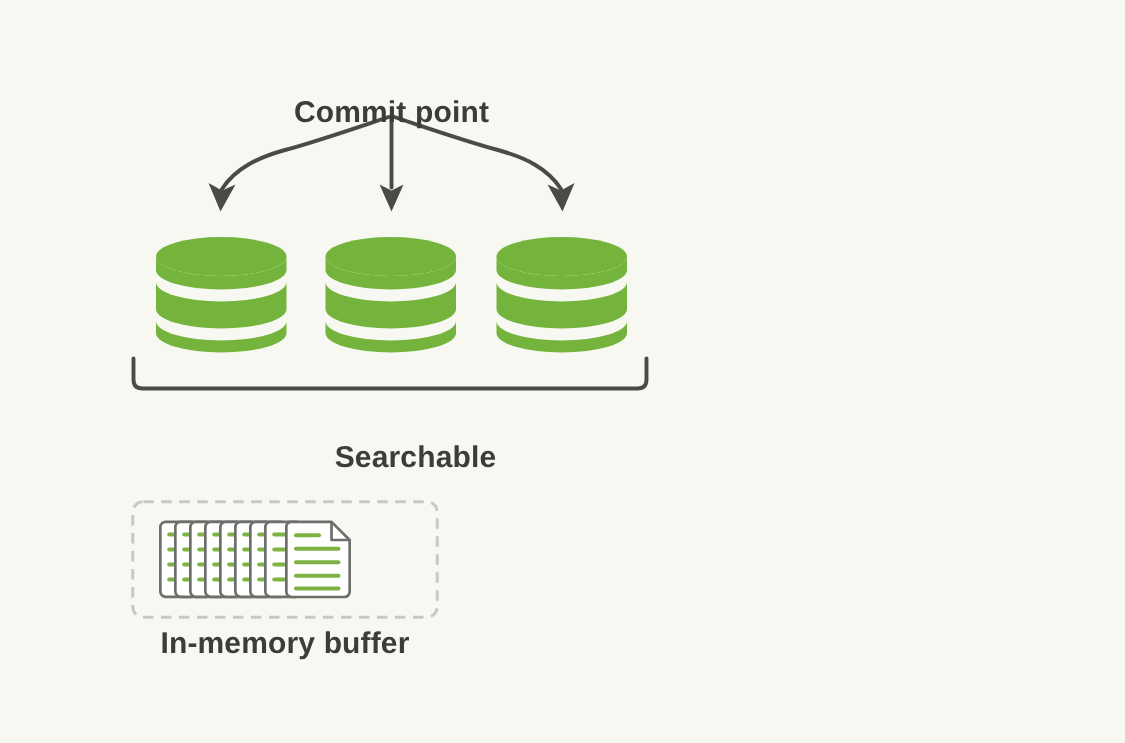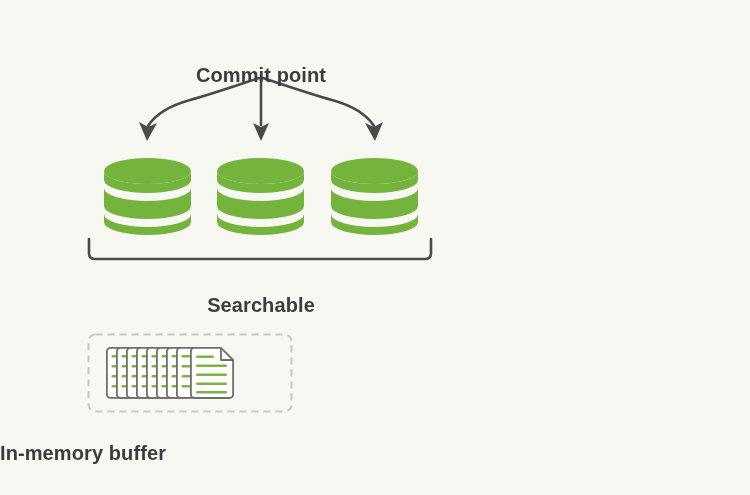--- a/index.html
+++ b/index.html
@@ -39,26 +39,27 @@
     width: 522px;
     text-align: center;
     font-size: 20px;
   }
   #searchable-label {
     left: 0;
     top: 274px;
     width: 522px;
     text-align: center;
     font-size: 20px;
+    padding-left: 16px;
   }
   #in-memory-buffer-label {
     left: 0;
-    top: 422px;
+    top: 398px;
     width: 380px;
-    text-align: left;
+    text-align: center;
     font-size: 20px;
   }
 </style>
 </head>
 <body>
 
 <div id="diagram-root">
 
   <svg class="svg-layer" viewBox="0 0 750 495" xmlns="http://www.w3.org/2000/svg">
 

